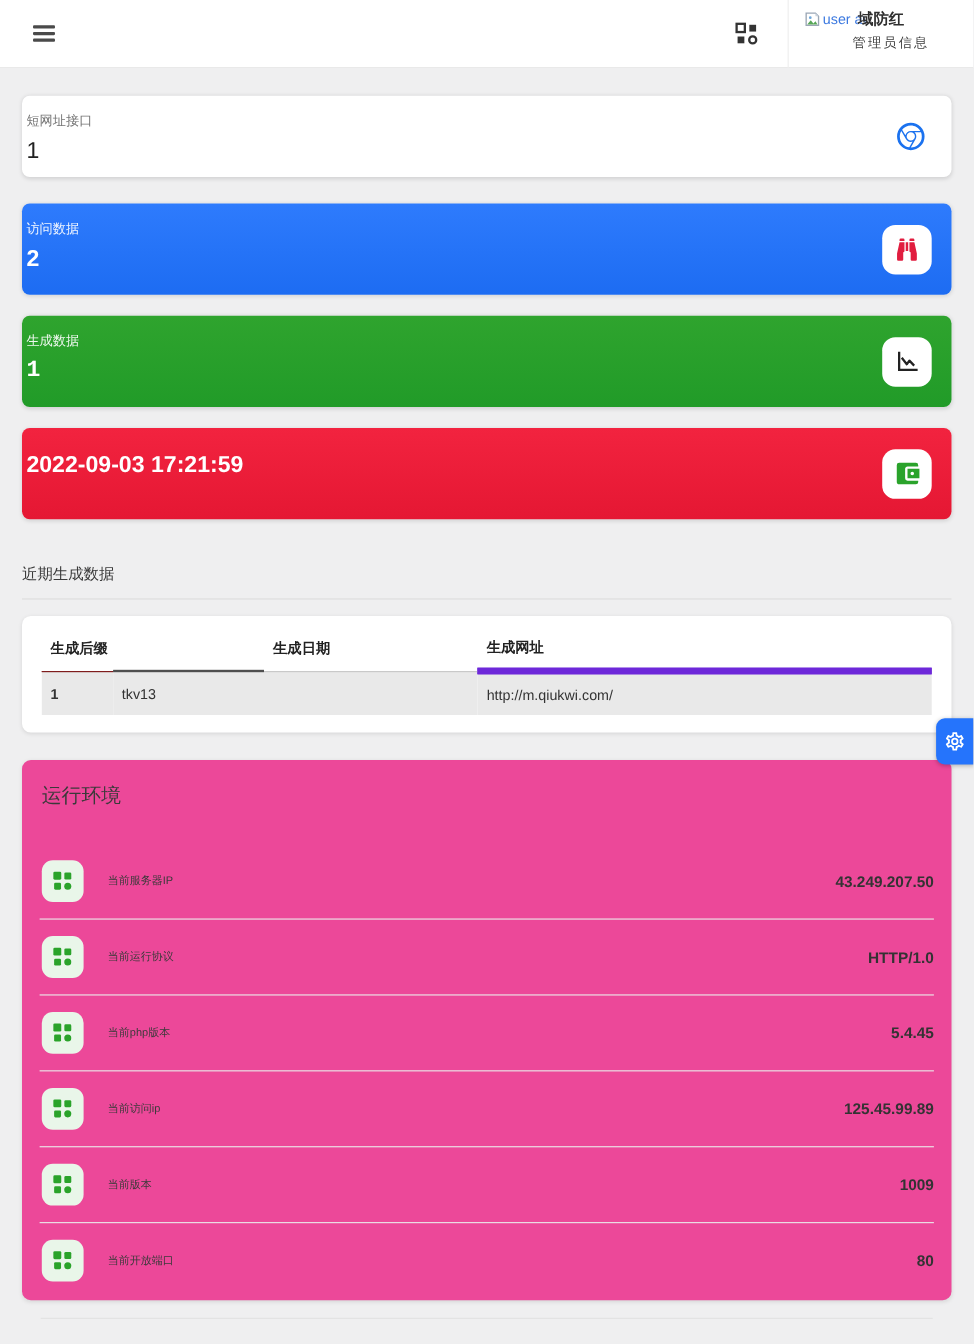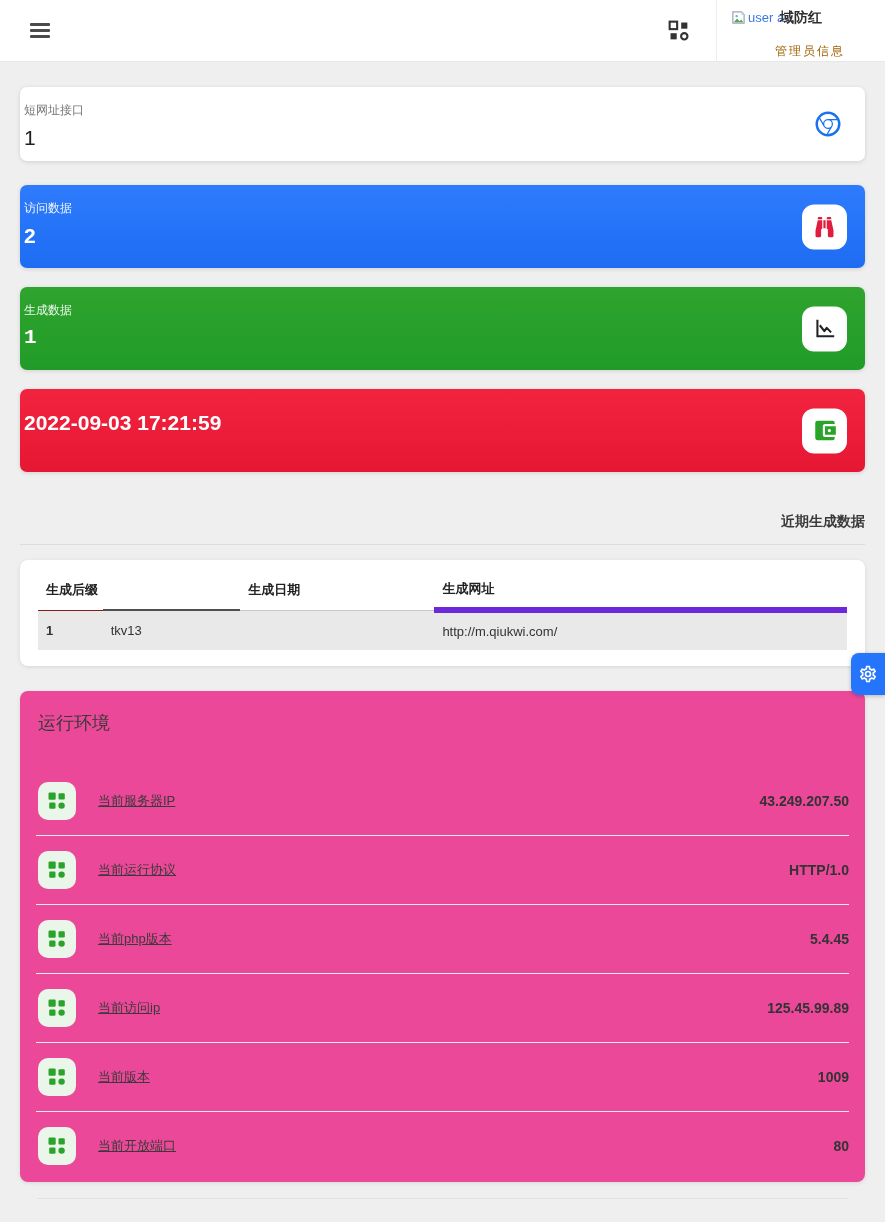--- a/index.html
+++ b/index.html
@@ -30,21 +30,21 @@
     border-left: 1px solid #ededed;
     padding: 9px 40px 0 14px;
   }
   .user-line1 { display: flex; align-items: center; white-space: nowrap; }
   .broken-img {
     display: inline-flex; align-items: center;
     max-width: 56px; overflow: hidden;
     color: #3c79e0; font-size: 13px; gap: 2px; flex: none;
   }
   .user-name { font-size: 14px; color: #2f2f2f; font-weight: 700; margin-left: -7px; }
-  .user-role { font-size: 12px; color: #a16207; text-align: right; margin-top: 16px; letter-spacing: 2px; }
+  .user-role { font-size: 12px; color: #404040; text-align: right; margin-top: 4px; letter-spacing: 2px; }
 
   
   .cards { padding: 25px 20px 0; }
   .card {
     position: relative;
     border-radius: 7px;
     padding: 15px 4px;
     box-shadow: 0 1px 4px rgba(0,0,0,.13);
   }
   .card-white { background: #fff; height: 74px; margin-bottom: 24px; }
@@ -58,21 +58,21 @@
   .card-white .c-value { color: #212121; font-weight: 500; }
   .card-blue .c-value, .card-green .c-value, .card-red .c-value { color: #fff; font-weight: 700; }
   .iconbox {
     position: absolute; right: 18px; top: 50%; transform: translateY(-50%);
     width: 45px; height: 45px; background: #fff; border-radius: 12px;
     display: flex; align-items: center; justify-content: center;
   }
   .chrome-wrap { position: absolute; right: 22px; top: 50%; transform: translateY(-50%); width: 30px; height: 30px; }
 
   
-  .section-title { margin: 41px 20px 13px; font-size: 14px; font-weight: 700; color: #3a3a3a; text-align: right; }
+  .section-title { margin: 41px 20px 13px; font-size: 14px; font-weight: 400; color: #3a3a3a; }
   .section-hr { height: 1px; background: #dcdcdc; margin: 0 20px 15px; }
   .table-card {
     margin: 0 20px; background: #fff; border-radius: 8px;
     box-shadow: 0 1px 4px rgba(0,0,0,.1); padding: 8px 18px 16px;
   }
   table { width: 100%; border-collapse: collapse; font-size: 13px; }
   th { text-align: left; font-weight: 700; color: #222; padding: 12px 0 9px 8px; }
   th.col-suffix { width: 8%;  border-bottom: 1px solid #7f1d1d; }
   th.col-sort   { width: 17%; border-bottom: 2px solid #4f4f4f; }
   th.col-date   { width: 24%; border-bottom: 1px solid #c9c9c9; }
@@ -87,21 +87,21 @@
     box-shadow: 0 1px 4px rgba(0,0,0,.1); padding: 16px 16px 2px;
   }
   .env-title { font-size: 18px; font-weight: 500; color: #3a3a3a; padding: 4px 0 0 2px; margin-bottom: 32px; }
   .env-row { display: flex; align-items: center; padding: 15px 0; }
   .env-row + .env-row { border-top: 1px solid #ececec; }
   .env-icon {
     width: 38px; height: 38px; border-radius: 10px; background: #e9f6e9;
     display: flex; align-items: center; justify-content: center;
     margin: 0 22px 0 2px; flex: none;
   }
-  .env-label { font-size: 13px; color: #3a3a3a; flex: 1; text-decoration: underline; }
+  .env-label { font-size: 10px; color: #3a3a3a; flex: 1; }
   .env-value { font-size: 14px; font-weight: 700; color: #333; }
 
   .bottom-hr { height: 1px; background: #e2e2e2; margin: 16px 37px 0; }
 
   
   .fab {
     position: absolute; top: 653px; right: 0;
     width: 34px; height: 42px; background: #2574fc;
     border-radius: 8px 0 0 8px;
     display: flex; align-items: center; justify-content: center;

